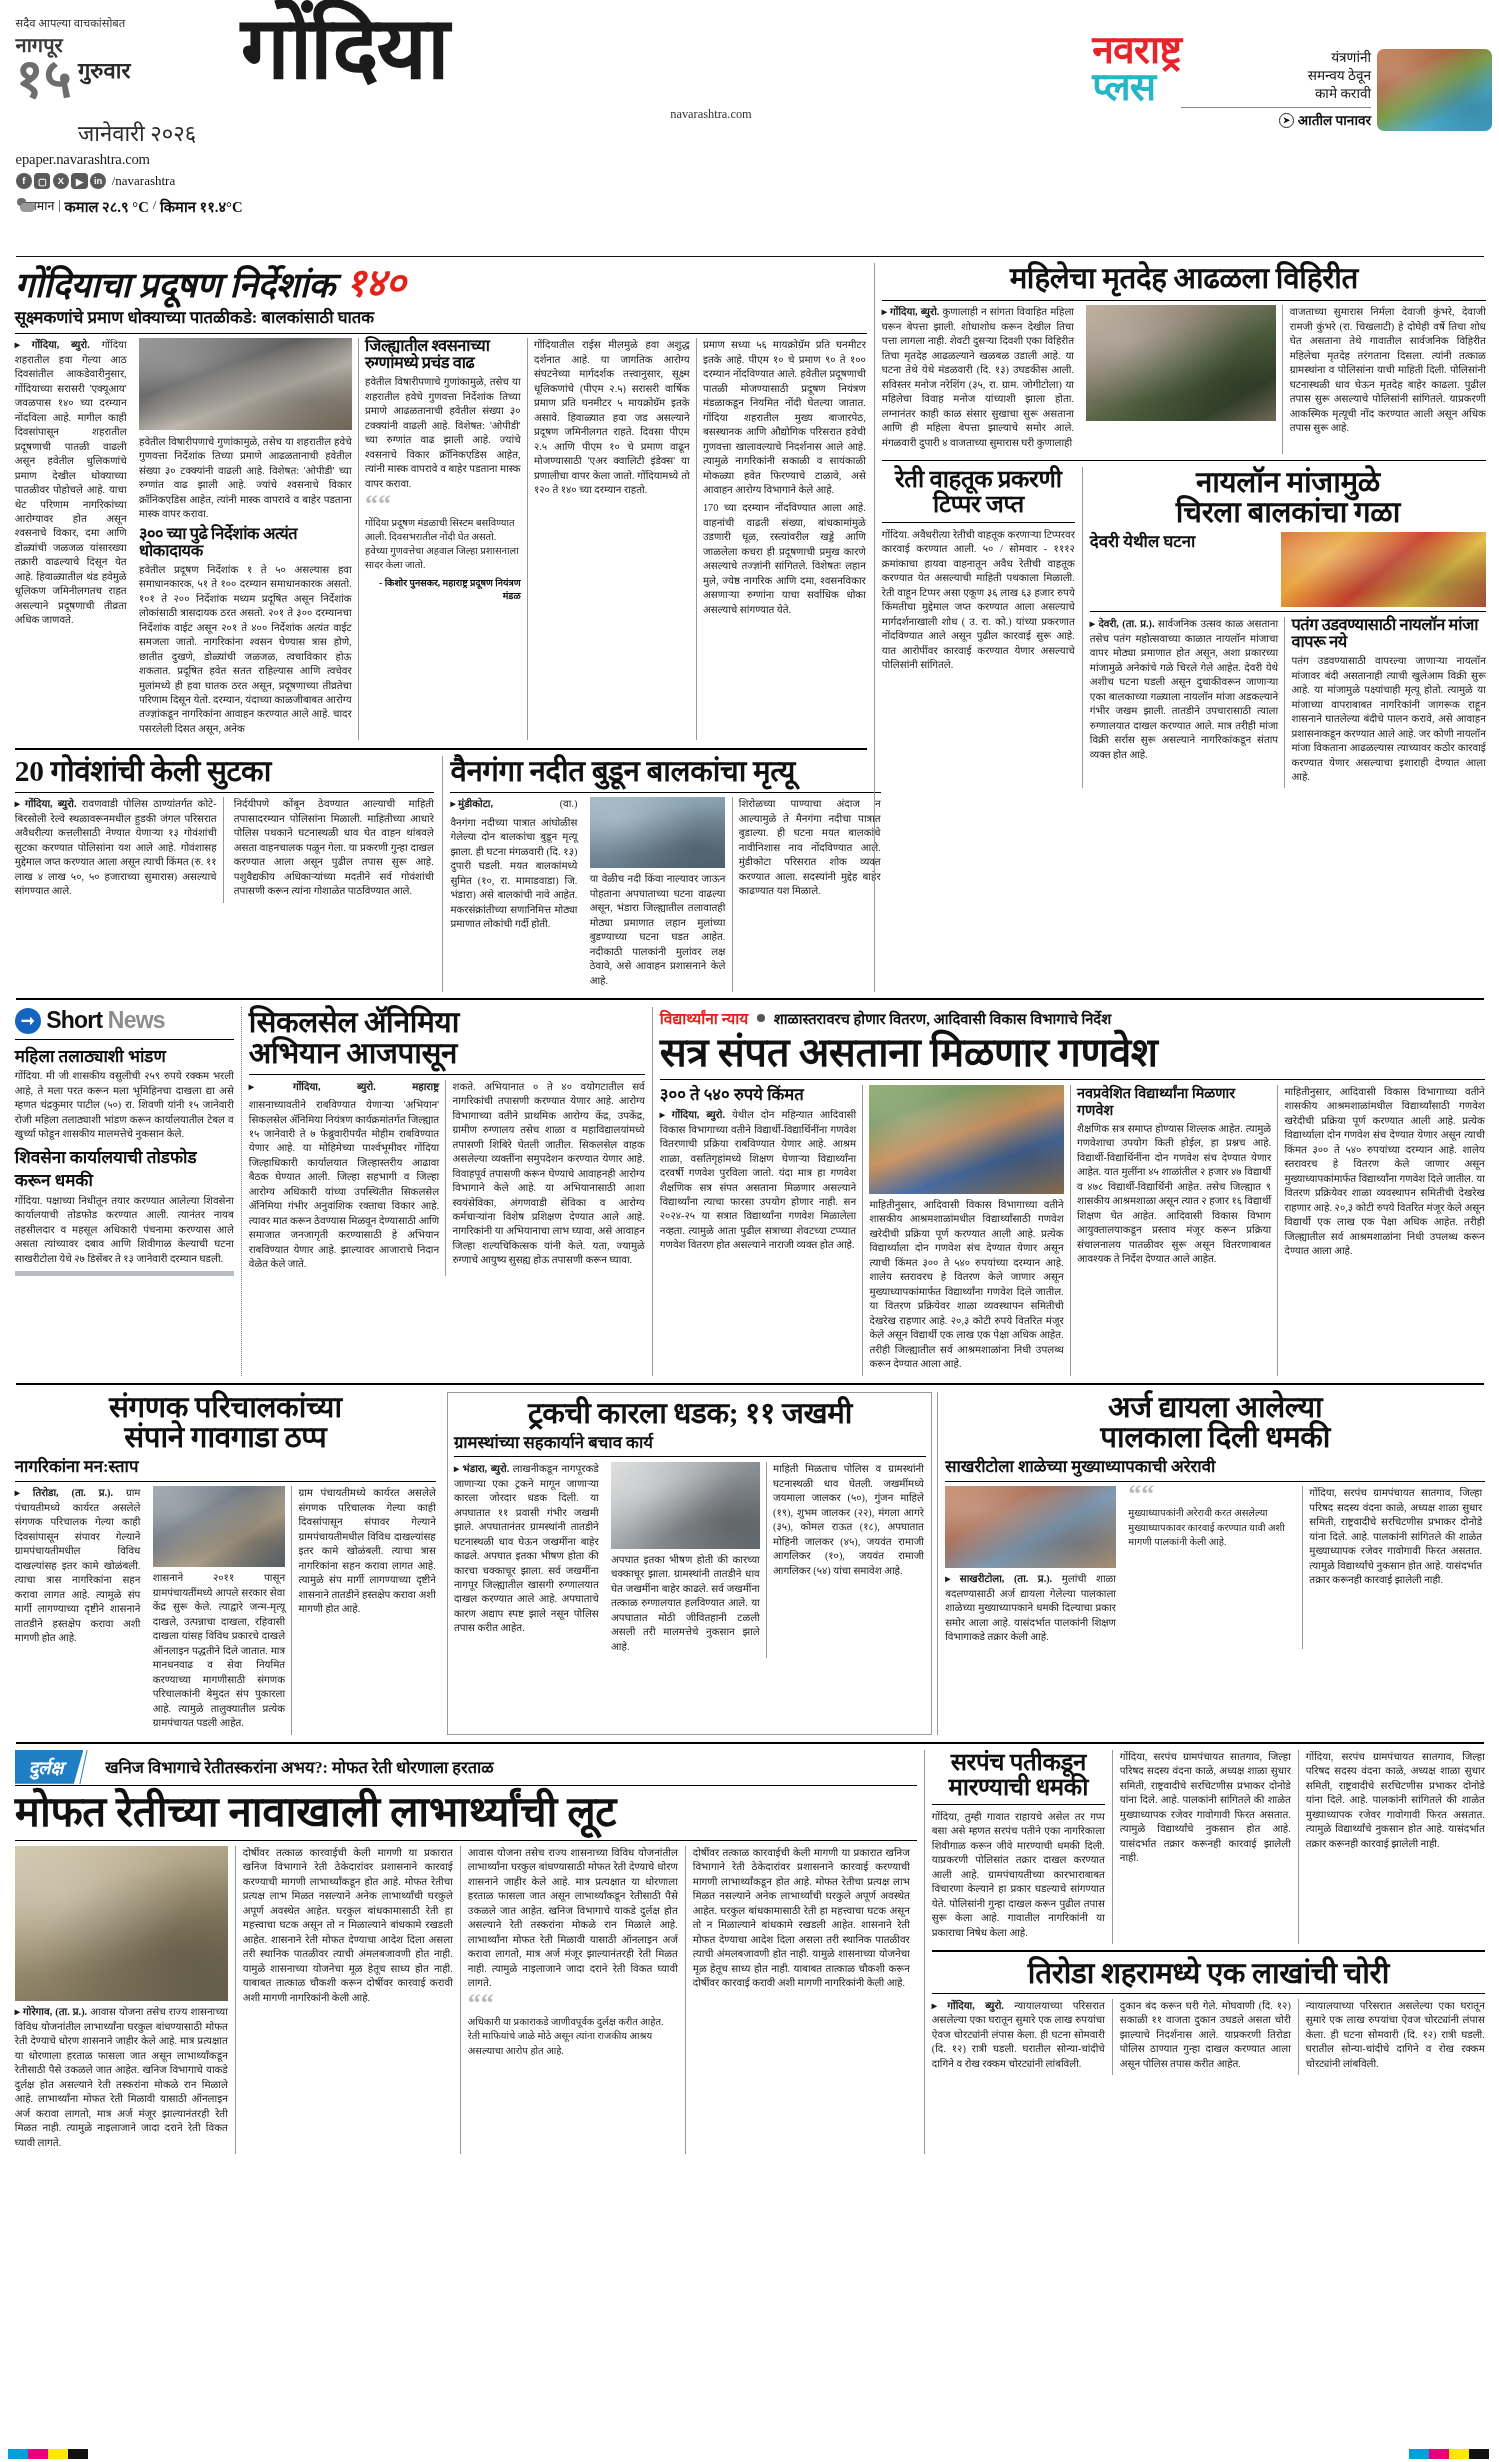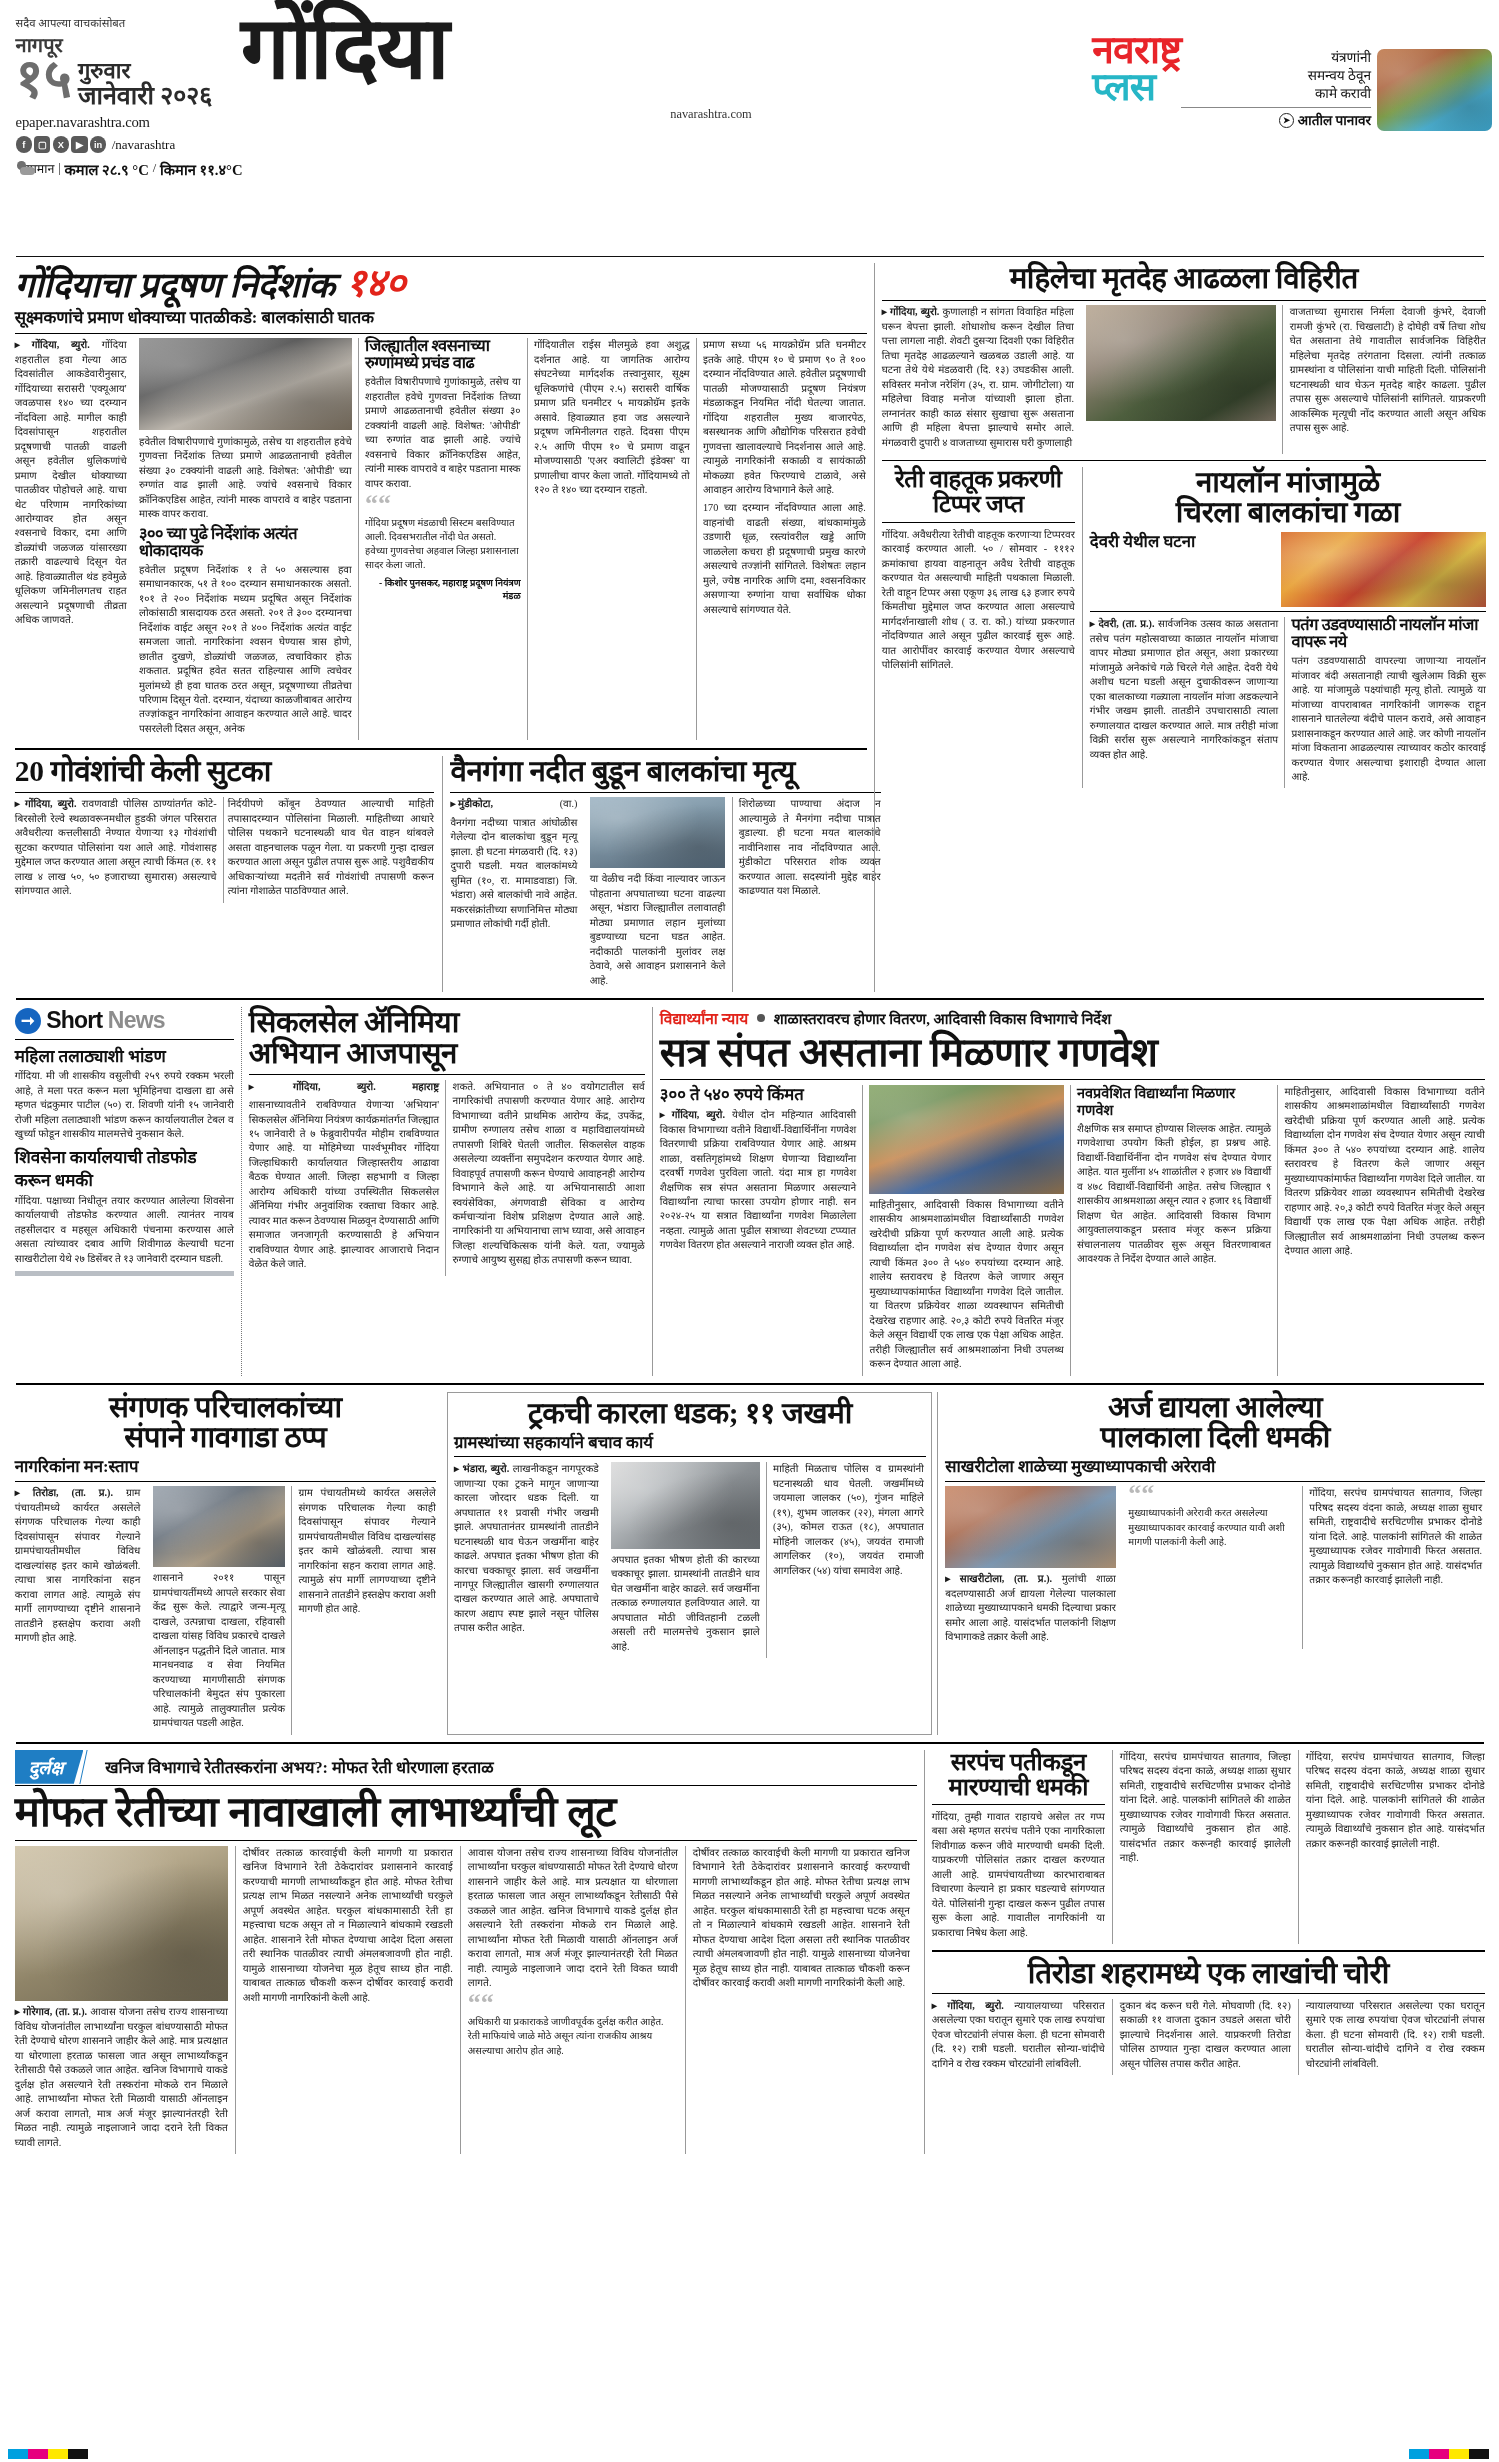--- a/index.html
+++ b/index.html
@@ -30,21 +30,21 @@
 
   
   .masthead { display:flex; align-items:flex-start; height:247px; position:relative; }
   .mh-left { width:233px; padding-left:7.8px; padding-top:9.3px; }
   .mh-tag { font-size:11.3px; color:#333; margin-bottom:4.7px; }
   .mh-city { font-size:20px; font-weight:bold; color:#3a3a3a; line-height:1; margin-bottom:1.6px;}
   .mh-daterow { display:flex; align-items:flex-start; gap:6.2px; margin-top:1.6px;}
   .mh-day { font-size:54px; font-weight:bold; color:#6d6d6d; line-height:0.82; }
   .mh-dw { padding-top:3.1px; }
   .mh-weekday { font-size:22px; font-weight:bold; color:#2b2b2b; line-height:1; }
-  .mh-date { font-size:25px; font-weight:bold; color:#2b2b2b; line-height:1.1; }
+  .mh-date { font-size:22px; font-weight:normal; color:#2b2b2b; line-height:1.1;margin-top:40px; }
   .mh-epaper { font-size:14.7px; color:#1a1a1a; margin-top:4.7px; letter-spacing:-0.2px;}
   .mh-social { display:flex; align-items:center; gap:2.3px; margin-top:5.4px; }
   .sico { width:16.3px; height:16.3px; border-radius:50%; background:#5a5a5a; color:#fff;
           font-size:9.3px; font-weight:bold; display:flex; align-items:center; justify-content:center;
           font-family:"Liberation Sans", sans-serif; }
   .sico.sq { border-radius:3.9px; }
   .mh-handle { font-size:13px; margin-left:3.1px; }
   .mh-temp { display:flex; align-items:center; gap:3.9px; margin-top:6.2px; font-size:12.4px; white-space:nowrap;}
   .sunicon { width:20px; height:17px; position:relative; display:inline-block; }
   .sunicon .s { position:absolute; width:8.5px;height:8.5px;border-radius:50%;background:#6f6f6f;left:1.6px;top:0.8px;}
@@ -239,21 +239,21 @@
       <div class="row">
         <div style="width:427px;padding-right:7.8px;">
           <div class="hl hl-lg dev">20 गोवंशांची केली सुटका</div>
           <div class="rule" style="margin:4.7px 0;"></div>
           <div class="row">
             <div style="width:208px;padding-right:6.2px;">
               <div class="body-txt">
                   <p class="lead"><b>गोंदिया, ब्युरो.</b> <span>रावणवाडी पोलिस ठाण्यांतर्गत कोटे-बिरसोली रेल्वे स्थळावरूनमधील हुडकी जंगल परिसरात अवैधरीत्या कत्तलीसाठी नेण्यात येणाऱ्या १३ गोवंशांची सुटका करण्यात पोलिसांना यश आले आहे. गोवंशासह मुद्देमाल जप्त करण्यात आला असून त्याची किंमत (रु. ११ लाख ४ लाख ५०, ५० हजाराच्या सुमारास) असल्याचे सांगण्यात आले.</span></p>
                 </div>
             </div>
-            <div class="vline" style="width:211px;padding-left:4px;">
+            <div class="vline" style="width:211px;padding-left:10px;">
               <div class="body-txt">
                   <p>निर्दयीपणे कोंबून ठेवण्यात आल्याची माहिती तपासादरम्यान पोलिसांना मिळाली. माहितीच्या आधारे पोलिस पथकाने घटनास्थळी धाव घेत वाहन थांबवले असता वाहनचालक पळून गेला. या प्रकरणी गुन्हा दाखल करण्यात आला असून पुढील तपास सुरू आहे. पशुवैद्यकीय अधिकाऱ्यांच्या मदतीने सर्व गोवंशांची तपासणी करून त्यांना गोशाळेत पाठविण्यात आले.</p>
                 </div>
             </div>
           </div>
         </div>
         <div class="vline" style="width:439px;padding-left:7.8px;">
           <div class="hl hl-lg dev">वैनगंगा नदीत बुडून बालकांचा मृत्यू</div>
           <div class="rule" style="margin:4.7px 0;"></div>
           <div class="row">

